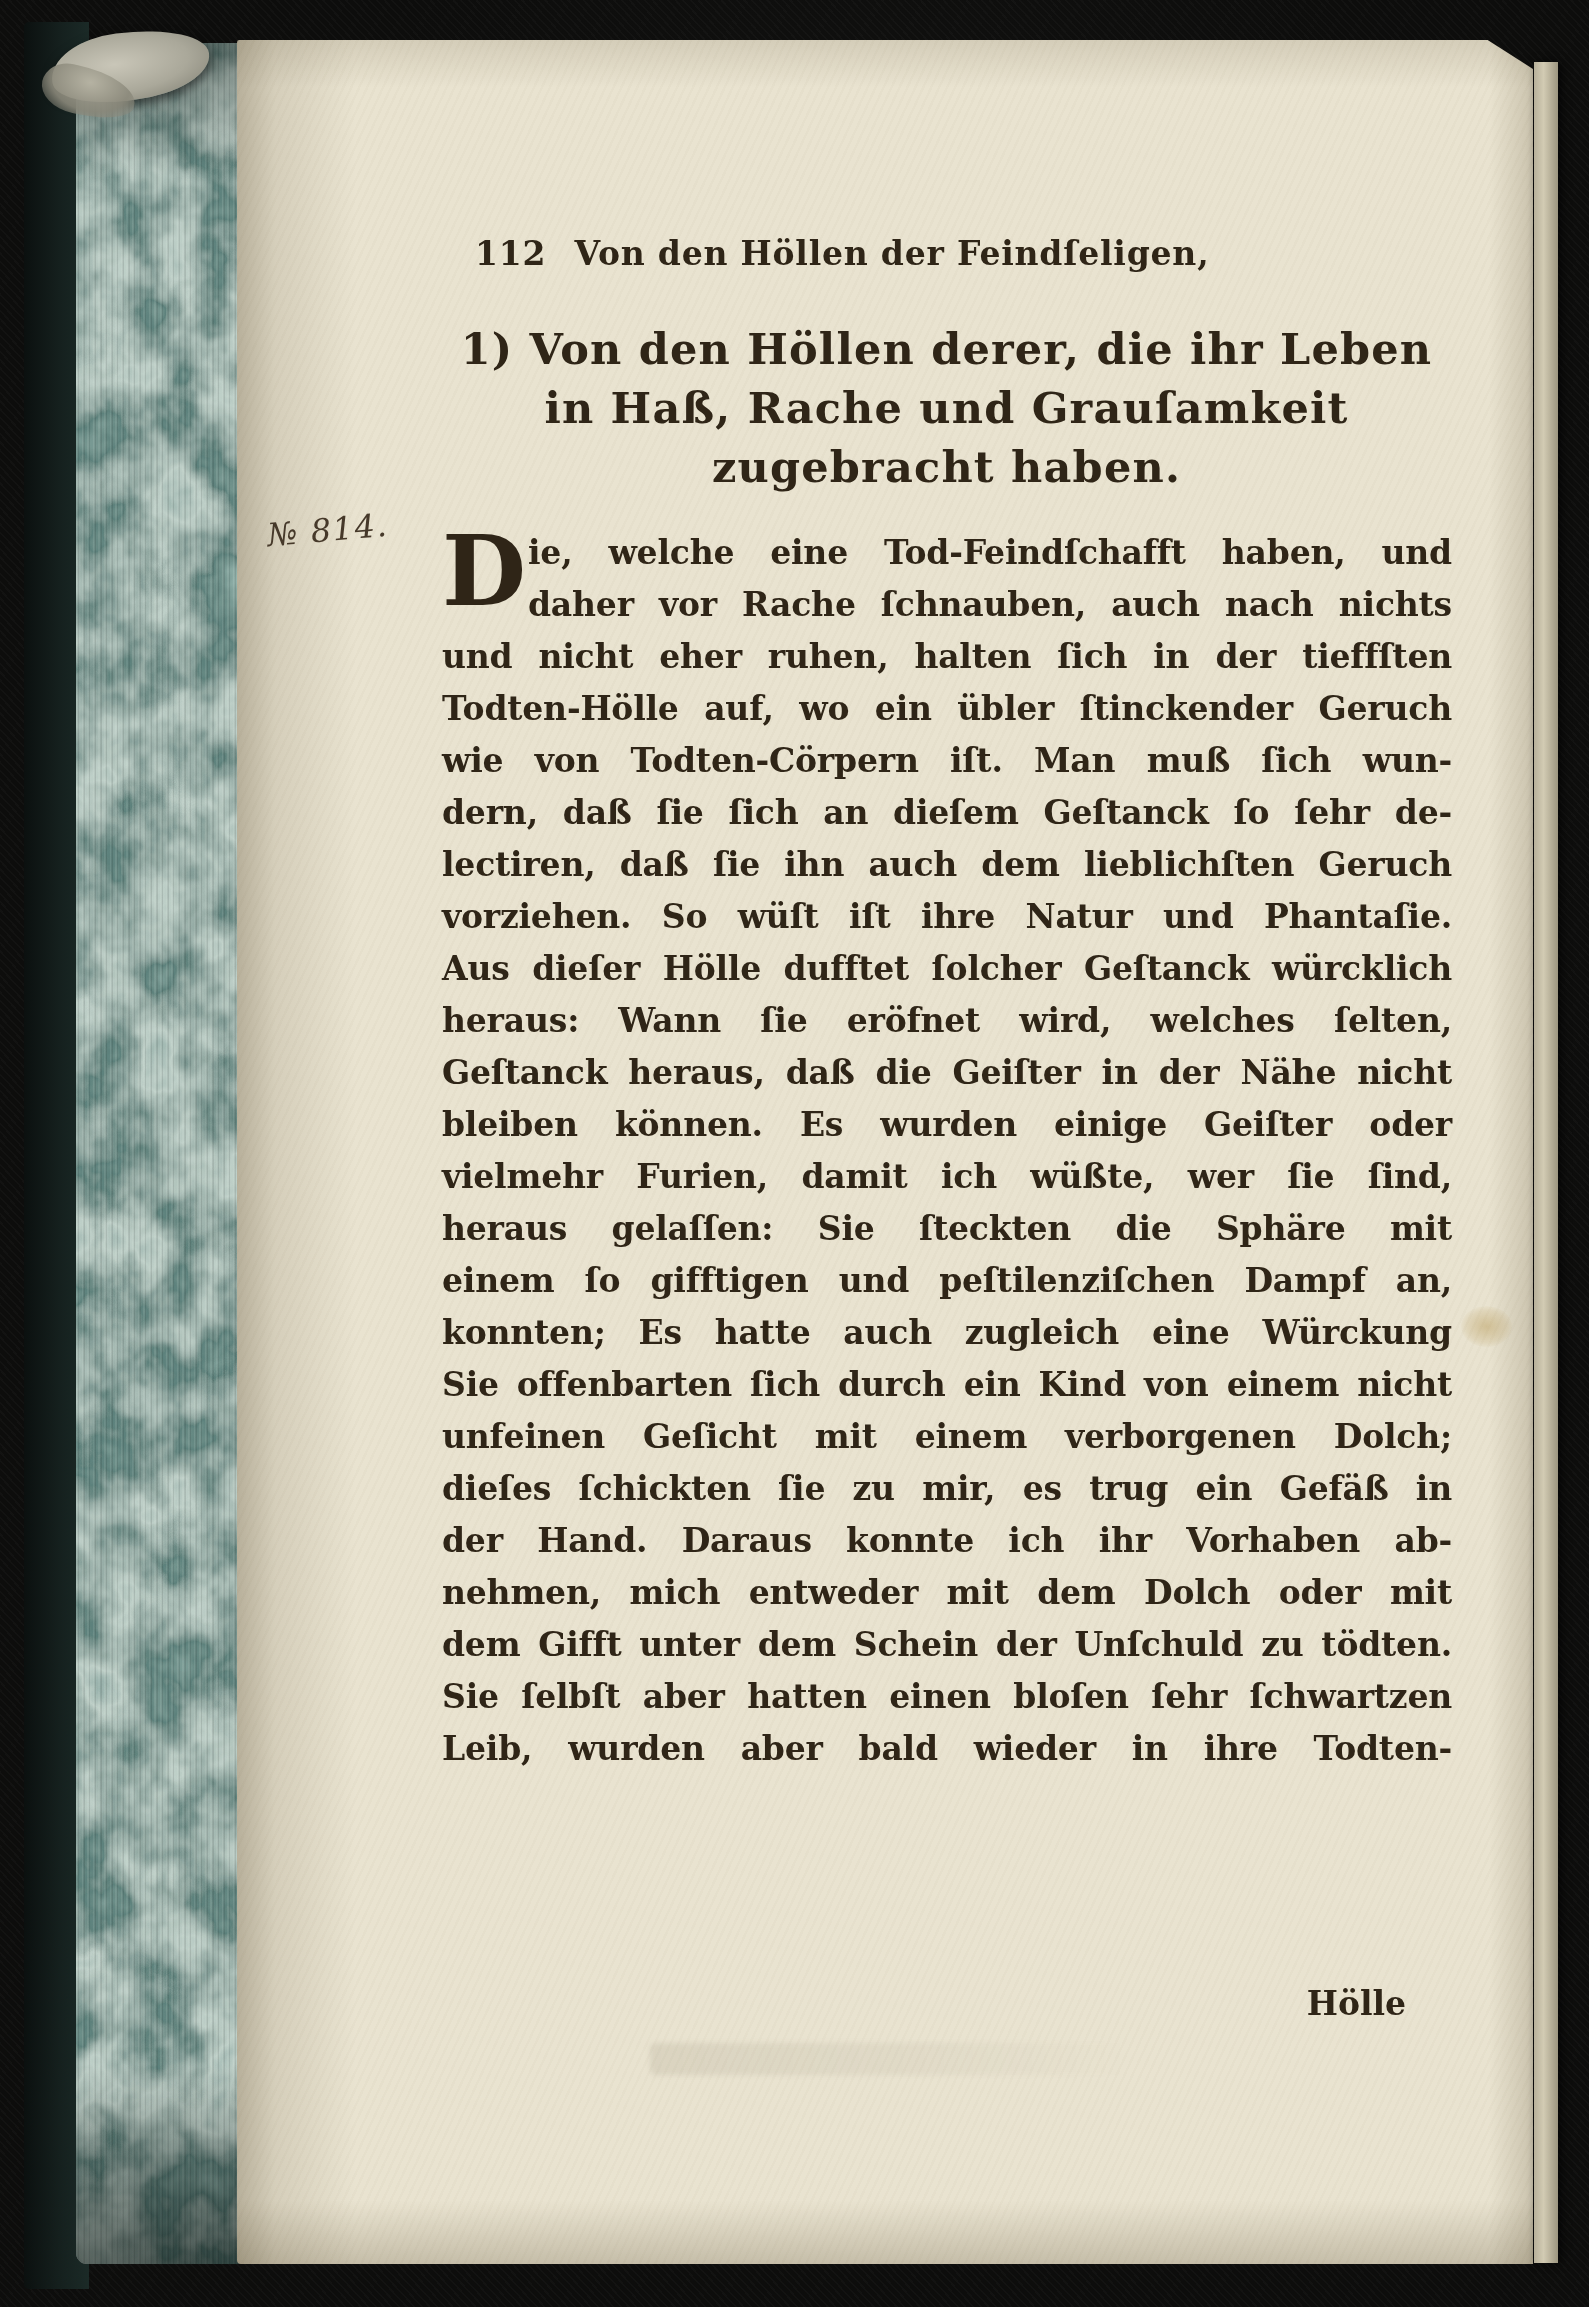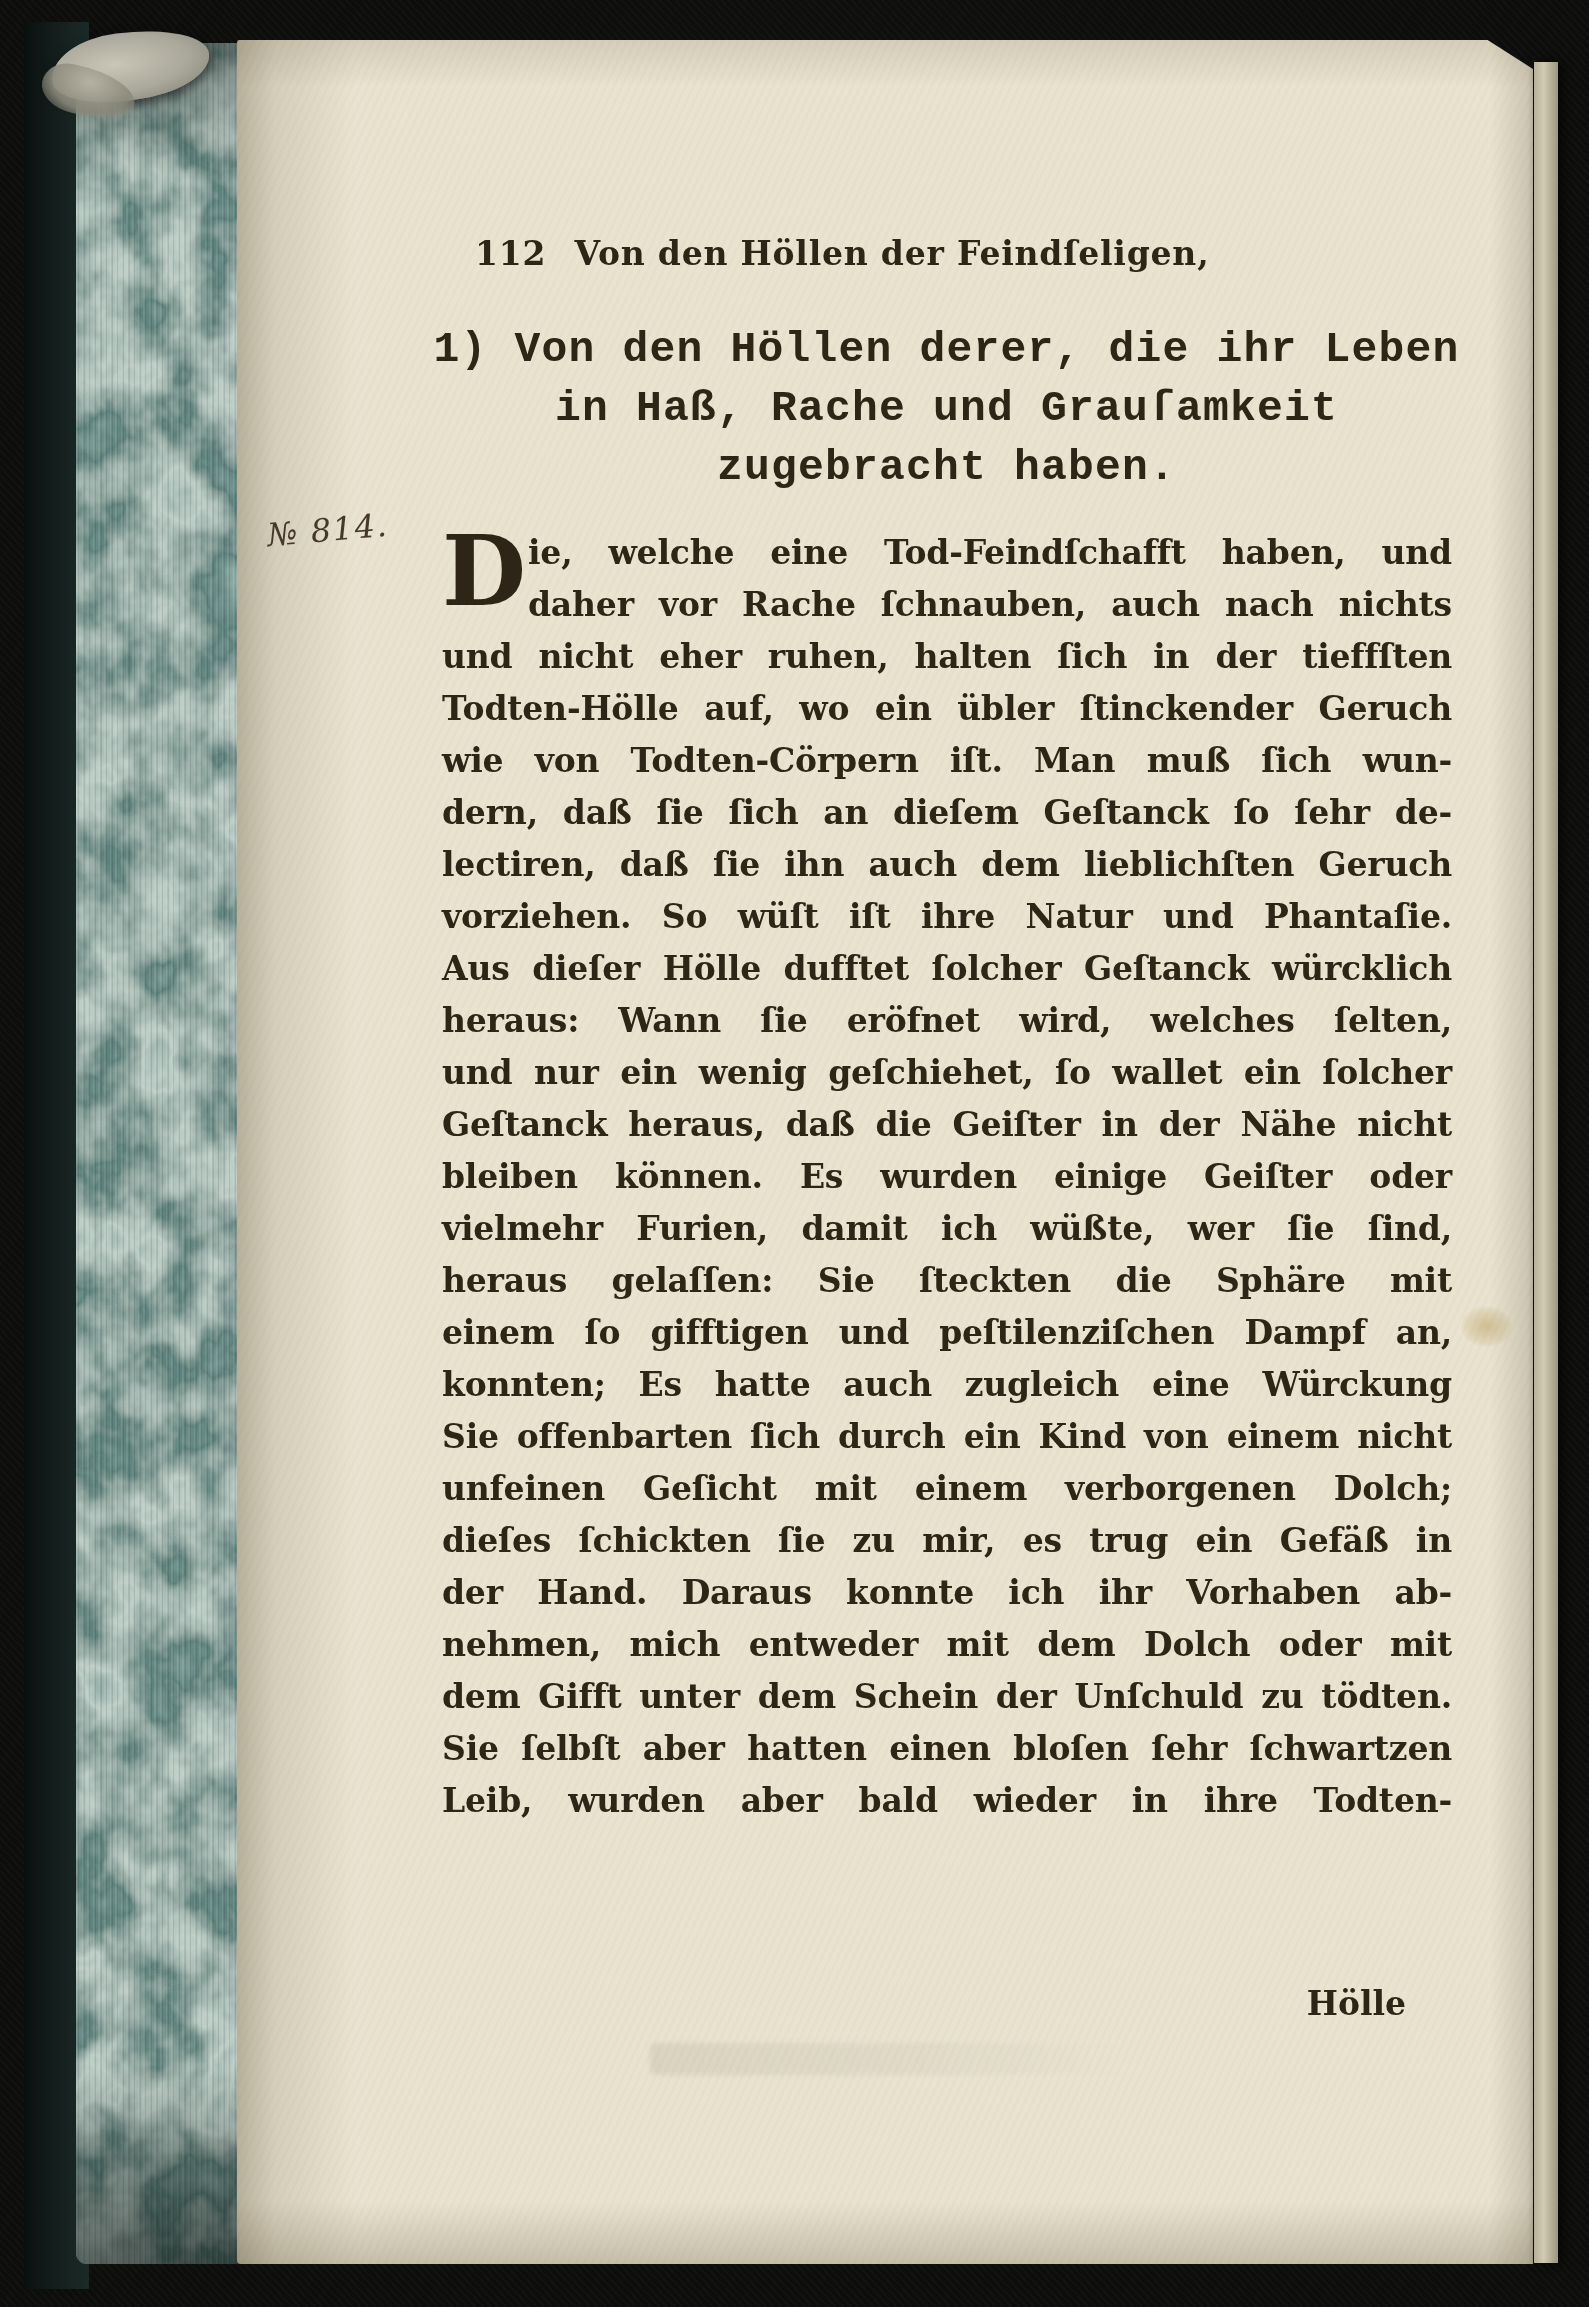--- a/index.html
+++ b/index.html
@@ -112,21 +112,20 @@
   }
   .heading {
     position: absolute;
     left: 181px; top: 280px;
     width: 1057px;
     text-align: center;
     font-size: 43px;
     font-weight: bold;
     line-height: 59px;
     letter-spacing: 1.2px;
-    font-family: Liberation Mono, monospace;
   }
   .margin-note {
     position: absolute;
     left: 30px; top: 471px;
     font-size: 32px;
     font-style: italic;
     color: #46392a;
     transform: rotate(-5deg);
     letter-spacing: 1.6px;
   }
@@ -229,21 +228,20 @@
           <div class="body-line">ie, welche eine Tod-Feindſchafft haben, und</div>
           <div class="body-line">daher vor Rache ſchnauben, auch nach nichts</div>
           <div class="body-line">und nicht eher ruhen, halten ſich in der tieffſten</div>
           <div class="body-line">Todten-Hölle auf, wo ein übler ſtinckender Geruch</div>
           <div class="body-line">wie von Todten-Cörpern iſt. Man muß ſich wun-</div>
           <div class="body-line">dern, daß ſie ſich an dieſem Geſtanck ſo ſehr de-</div>
           <div class="body-line">lectiren, daß ſie ihn auch dem lieblichſten Geruch</div>
           <div class="body-line">vorziehen. So wüſt iſt ihre Natur und Phantaſie.</div>
           <div class="body-line">Aus dieſer Hölle dufftet ſolcher Geſtanck würcklich</div>
           <div class="body-line">heraus: Wann ſie eröfnet wird, welches ſelten,</div>
-          <div class="body-line">und nur ein wenig geſchiehet, ſo wallet ein ſolcher</div>
           <div class="body-line">Geſtanck heraus, daß die Geiſter in der Nähe nicht</div>
           <div class="body-line">bleiben können. Es wurden einige Geiſter oder</div>
           <div class="body-line">vielmehr Furien, damit ich wüßte, wer ſie ſind,</div>
           <div class="body-line">heraus gelaſſen: Sie ſteckten die Sphäre mit</div>
           <div class="body-line">einem ſo gifftigen und peſtilenziſchen Dampf an,</div>
           <div class="body-line">konnten; Es hatte auch zugleich eine Würckung</div>
           <div class="body-line">Sie offenbarten ſich durch ein Kind von einem nicht</div>
           <div class="body-line">unfeinen Geſicht mit einem verborgenen Dolch;</div>
           <div class="body-line">dieſes ſchickten ſie zu mir, es trug ein Gefäß in</div>
           <div class="body-line">der Hand. Daraus konnte ich ihr Vorhaben ab-</div>

